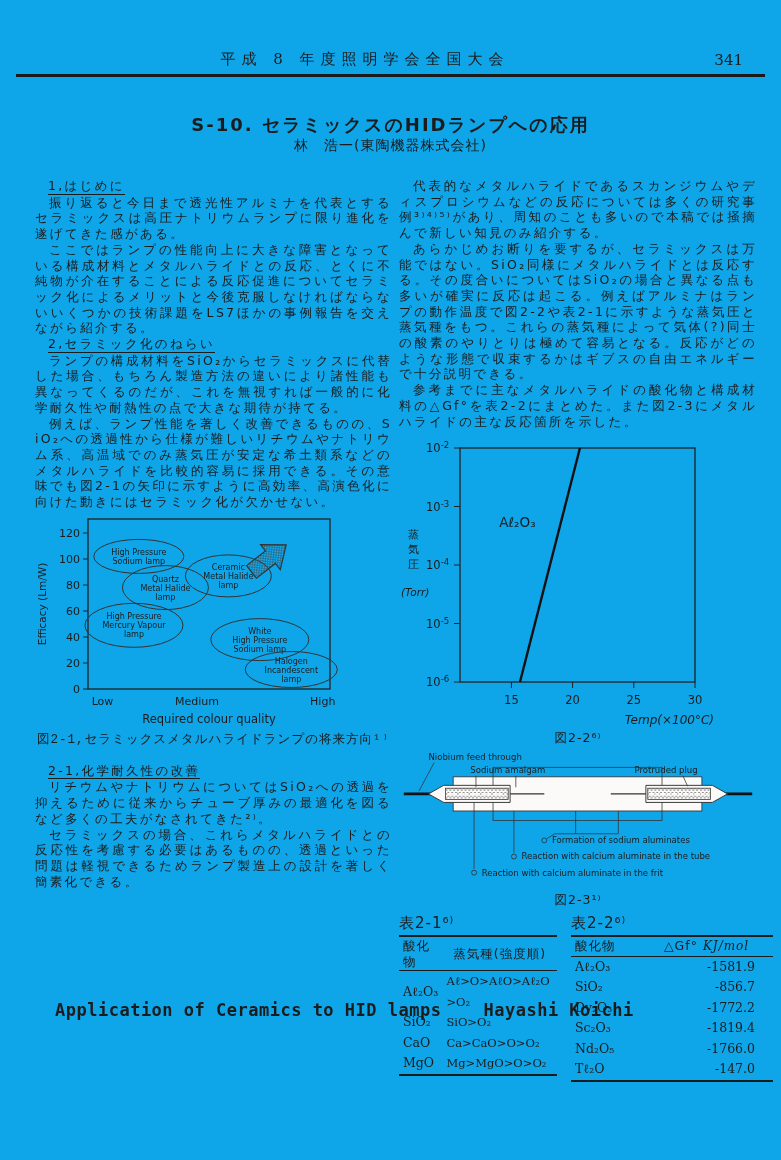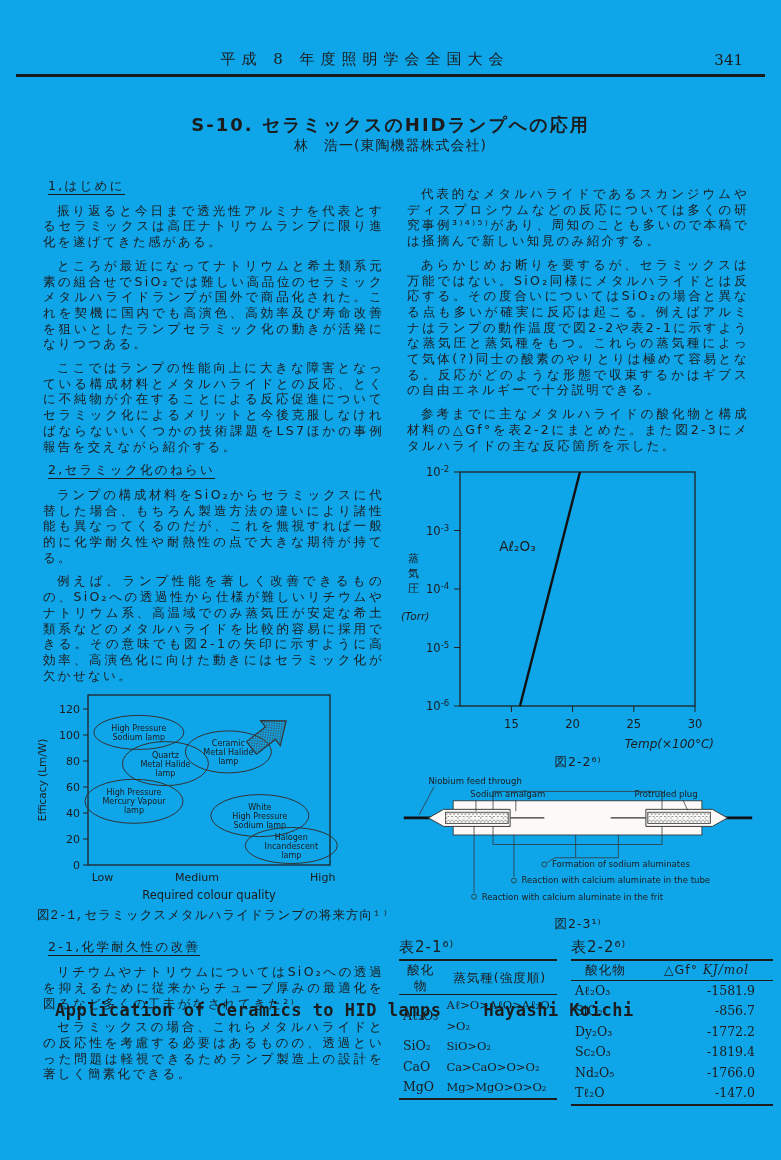--- a/index.html
+++ b/index.html
@@ -14,39 +14,39 @@
   
   .paper-title{position:absolute;top:101px;left:0;width:781px;text-align:center;
       font-size:18px;font-weight:bold;letter-spacing:2px;}
   .paper-author{position:absolute;top:137px;left:0;width:781px;text-align:center;
       font-size:14px;letter-spacing:1px;}
   
   .col{position:absolute;top:178px;width:357px;font-size:12.5px;line-height:15.7px;
       letter-spacing:2.3px;text-align:justify;word-break:break-all;}
   .col-left{left:35px;}
   .col-right{left:399px;width:358px;}
-  .col p{margin:8px;text-indent:14px;}
+  .col p{margin:0;text-indent:14px;}
   .sec-h{display:table;margin:0 0 0 13px;border-bottom:1.2px solid #1c1c1c;padding-bottom:0px;}
   .sp-top{margin-top:15px !important;}
   
   figure{margin:0;padding:0;}
   .fig21{margin:5px 0 2px 0;}
   .fig22{margin:9px 0 0 0;text-align:center;}
   .fig23{margin:4px 0 0 0;text-align:center;}
   figcaption{font-size:12.5px;letter-spacing:1px;line-height:16px;}
   .cap-left{text-align:left;text-indent:2px;margin-top:5px;font-family:Liberation Mono, monospace;}
   .cap-center{text-align:center;margin-top:2px;}
   svg{display:block;}
   svg text{font-family:"DejaVu Sans",sans-serif;fill:#1c1c1c;letter-spacing:0;}
   
   .tables-row{display:flex;margin-top:8px;letter-spacing:0;}
   .tbl-caption{text-align:left;font-size:15px;letter-spacing:1px;margin-bottom:3px;}
   .tbl table{border-collapse:collapse;border-top:2px solid #1c1c1c;border-bottom:2px solid #1c1c1c;}
   .tbl th{font-weight:normal;font-size:12.5px;border-bottom:1.5px solid #1c1c1c;
-      padding:1px 4px;text-align:center;letter-spacing:1px;}
+      padding:1px 4px;text-align:left;letter-spacing:1px;}
   .tbl th.c{text-align:center;}
   .tbl td{font-family:"DejaVu Serif","Liberation Serif",serif;font-size:12.5px;
       padding:0 4px;line-height:20.5px;text-align:left;}
   .t21 table{width:158px;}
   .t21 td:last-child{font-size:11.5px;}
   .t22{margin-left:14px;}
   .t22 table{width:202px;}
   .t22 td:last-child{text-align:right;padding-right:18px;}
   .t22 th i{font-family:"DejaVu Serif","Liberation Serif",serif;font-size:12px;margin-top:12px;}
   
@@ -62,21 +62,20 @@
   <div class="conf-title">平成 8 年度照明学会全国大会</div>
   <div class="page-no">341</div>
   <div class="head-rule"></div>
 
   <h1 class="paper-title">S-10. セラミックスのHIDランプへの応用</h1>
   <div class="paper-author">林　浩一(東陶機器株式会社)</div>
 
   <div class="col col-left">
     <div class="sec-h">1,はじめに</div>
     <p>振り返ると今日まで透光性アルミナを代表とするセラミックスは高圧ナトリウムランプに限り進化を遂げてきた感がある。</p>
-    <p>ところが最近になってナトリウムと希土類系元素の組合せでSiO₂では難しい高品位のセラミックメタルハライドランプが国外で商品化された。これを契機に国内でも高演色、高効率及び寿命改善を狙いとしたランプセラミック化の動きが活発になりつつある。</p>
     <p>ここではランプの性能向上に大きな障害となっている構成材料とメタルハライドとの反応、とくに不純物が介在することによる反応促進についてセラミック化によるメリットと今後克服しなければならないいくつかの技術課題をLS7ほかの事例報告を交えながら紹介する。</p>
 
     <div class="sec-h">2,セラミック化のねらい</div>
     <p>ランプの構成材料をSiO₂からセラミックスに代替した場合、もちろん製造方法の違いにより諸性能も異なってくるのだが、これを無視すれば一般的に化学耐久性や耐熱性の点で大きな期待が持てる。</p>
     <p>例えば、ランプ性能を著しく改善できるものの、SiO₂への透過性から仕様が難しいリチウムやナトリウム系、高温域でのみ蒸気圧が安定な希土類系などのメタルハライドを比較的容易に採用できる。その意味でも図2-1の矢印に示すように高効率、高演色化に向けた動きにはセラミック化が欠かせない。</p>
 
     <figure class="fig21">
       <svg id="fig21-svg" width="357" height="212" viewBox="0 0 357 212">
           <defs>
             <pattern id="xh" width="3.5" height="3.5" patternUnits="userSpaceOnUse">

